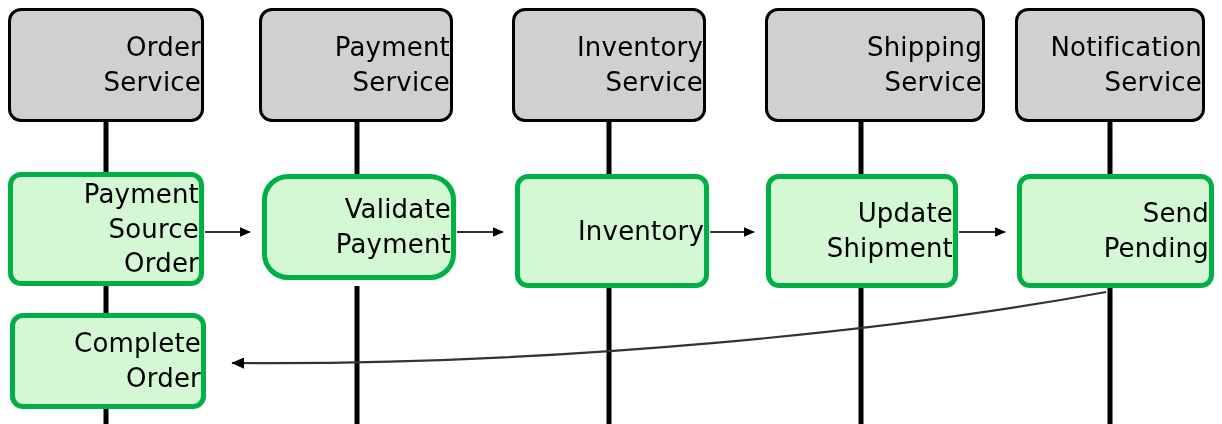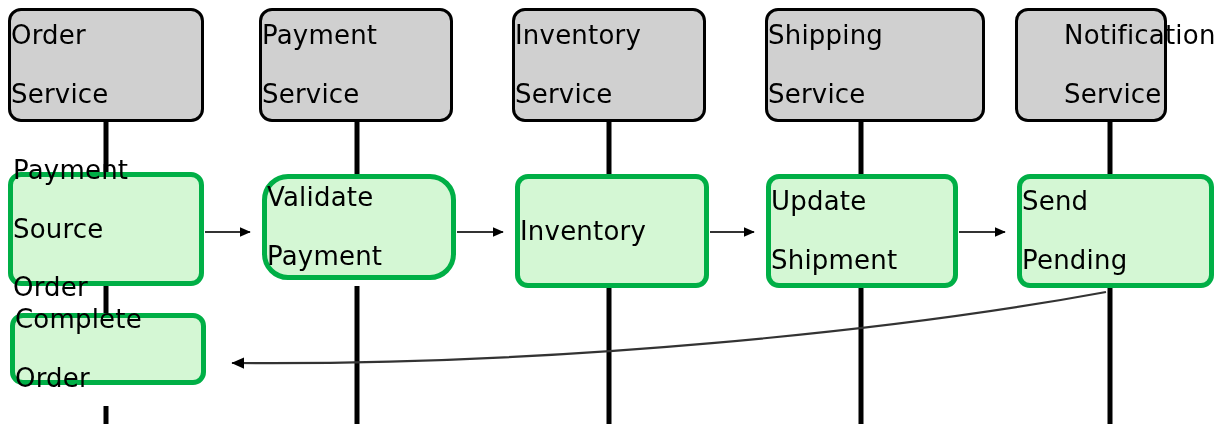--- a/index.html
+++ b/index.html
@@ -23,30 +23,29 @@
     top: 0;
     width: 1222px;
     height: 424px;
     pointer-events: none;
   }
   .node {
     position: absolute;
     box-sizing: border-box;
     display: flex;
     flex-direction: column;
-    align-items: flex-start;
+    align-items: flex-end;
     justify-content: center;
     text-align: center;
     border-radius: 13px;
     font-size: 26px;
     line-height: 1.33;
     color: #000000;
     letter-spacing: 0.2px;
     z-index: 3;
-    gap: 24px;
   }
   .node.participant {
     background: #d0d0d0;
     border: 3px solid #000000;
   }
   .node.activity {
     background: #d4f7d4;
     border: 5px solid #00af46;
   }
   .node-label-line {
@@ -110,21 +109,21 @@
   <div class="node participant" style="left:512px; top:8px; width:194px; height:114px;">
     <span class="node-label-line">Inventory</span>
     <span class="node-label-line">Service</span>
   </div>
 
   <div class="node participant" style="left:765px; top:8px; width:220px; height:114px;">
     <span class="node-label-line">Shipping</span>
     <span class="node-label-line">Service</span>
   </div>
 
-  <div class="node participant" style="left:1015px; top:8px; width:152px; height:114px;padding-left:46px;">
+  <div class="node participant" style="left:1015px; top:8px; width:190px; height:114px;padding-left:46px;">
     <span class="node-label-line">Notification</span>
     <span class="node-label-line">Service</span>
   </div>
 
   <div class="node activity" style="left:8px; top:172px; width:196px; height:114px;">
     <span class="node-label-line">Payment</span>
     <span class="node-label-line">Source</span>
     <span class="node-label-line">Order</span>
   </div>
 
@@ -140,18 +139,18 @@
   <div class="node activity" style="left:766px; top:174px; width:192px; height:114px;">
     <span class="node-label-line">Update</span>
     <span class="node-label-line">Shipment</span>
   </div>
 
   <div class="node activity" style="left:1017px; top:174px; width:197px; height:114px;">
     <span class="node-label-line">Send</span>
     <span class="node-label-line">Pending</span>
   </div>
 
-  <div class="node activity" style="left:10px; top:313px; width:196px; height:72px;">
+  <div class="node activity" style="left:10px; top:313px; width:196px; height:96px;">
     <span class="node-label-line">Complete</span>
     <span class="node-label-line">Order</span>
   </div>
 
 </div>
 
 </body></html>

